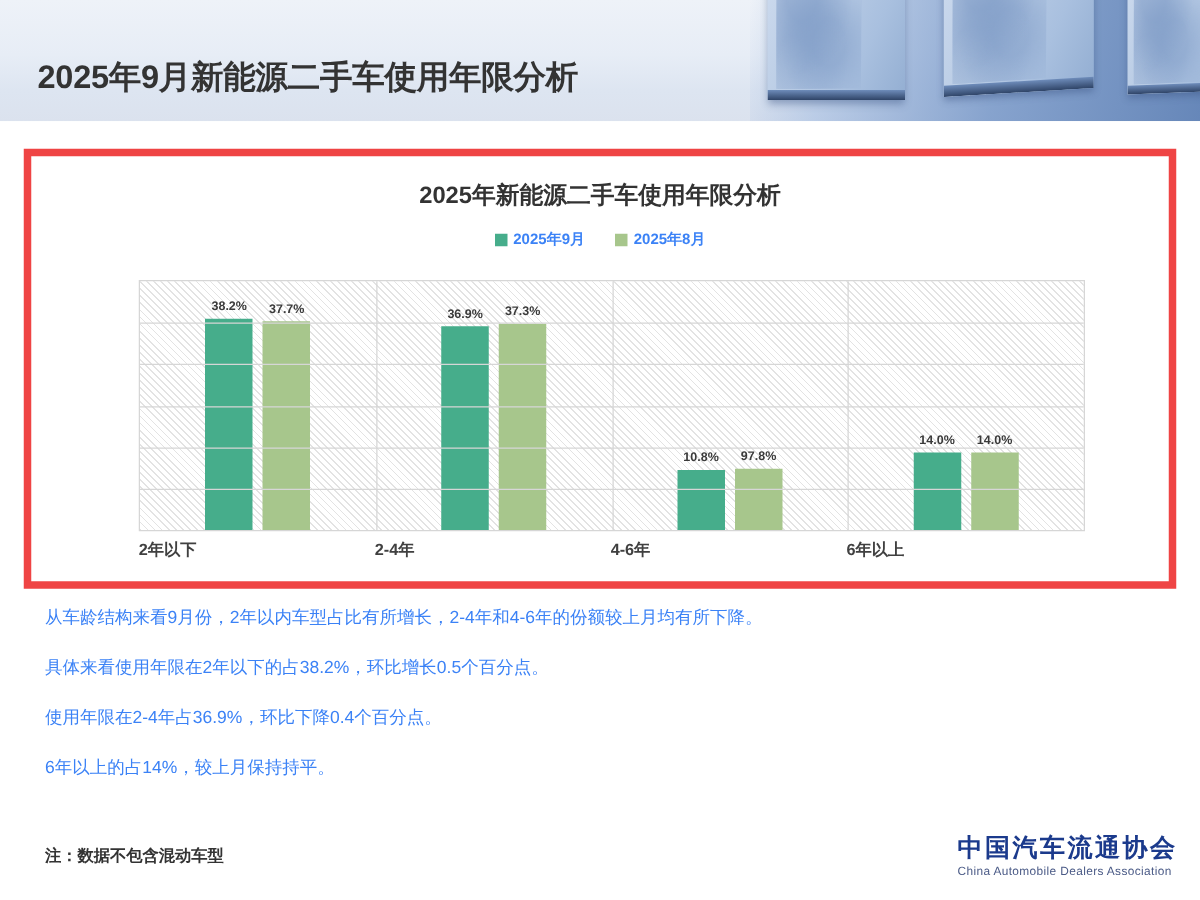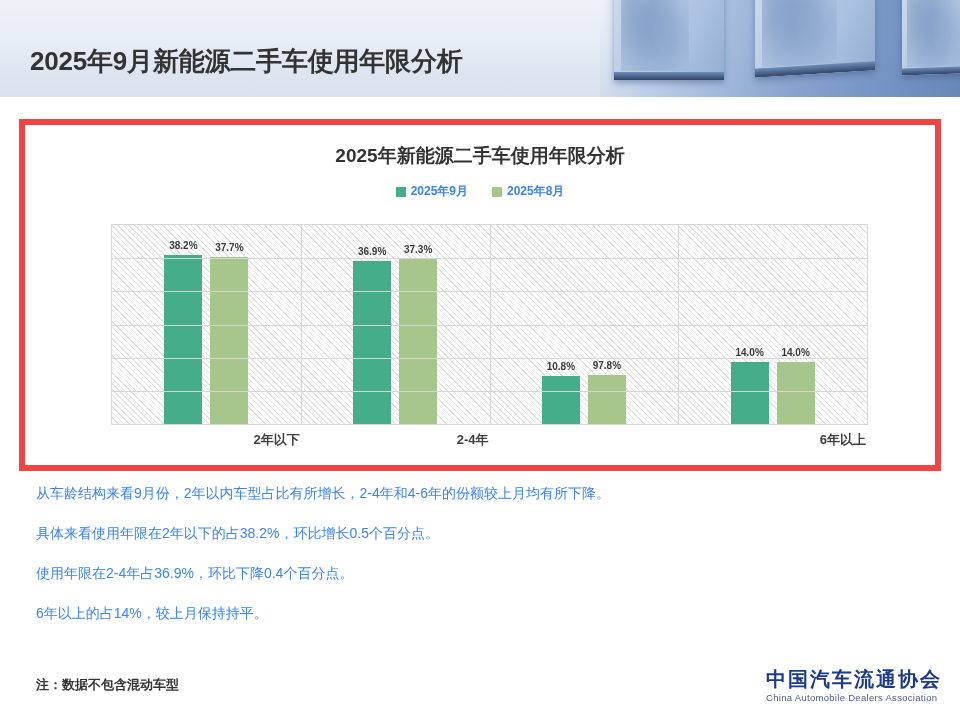--- a/index.html
+++ b/index.html
@@ -168,21 +168,21 @@
   .cat-labels {
     position: absolute;
     left: 86px;
     top: 306px;
     width: 757px;
     height: 22px;
   }
   .cat-label {
     position: absolute;
     top: 0;
-    text-align: right;
+    text-align: left;
     font-size: 13px;
     font-weight: bold;
     color: #404040;
     white-space: nowrap;
   }
 
   
   .body-text {
     position: absolute;
     left: 36px;
@@ -302,20 +302,21 @@
       <div class="gridline" style="top: 133px;"></div>
       <div class="gridline" style="top: 166px;"></div>
       <div class="catline" style="left: 189px;"></div>
       <div class="catline" style="left: 378px;"></div>
       <div class="catline" style="left: 566px;"></div>
     </div>
 
   <div class="cat-labels" id="cat-labels">
       <div class="cat-label" style="left: 0px; width: 188.75px;">2年以下</div>
       <div class="cat-label" style="left: 188.75px; width: 188.75px;">2-4年</div>
+      <div class="cat-label" style="left: 377.5px; width: 188.75px;">4-6年</div>
       <div class="cat-label" style="left: 566.25px; width: 188.75px;">6年以上</div>
     </div>
 </div>
 
 <div class="body-text" id="body-text">
     <div class="para">从车龄结构来看9月份，2年以内车型占比有所增长，2-4年和4-6年的份额较上月均有所下降。</div>
     <div class="para">具体来看使用年限在2年以下的占38.2%，环比增长0.5个百分点。</div>
     <div class="para">使用年限在2-4年占36.9%，环比下降0.4个百分点。</div>
     <div class="para">6年以上的占14%，较上月保持持平。</div>
   </div>

